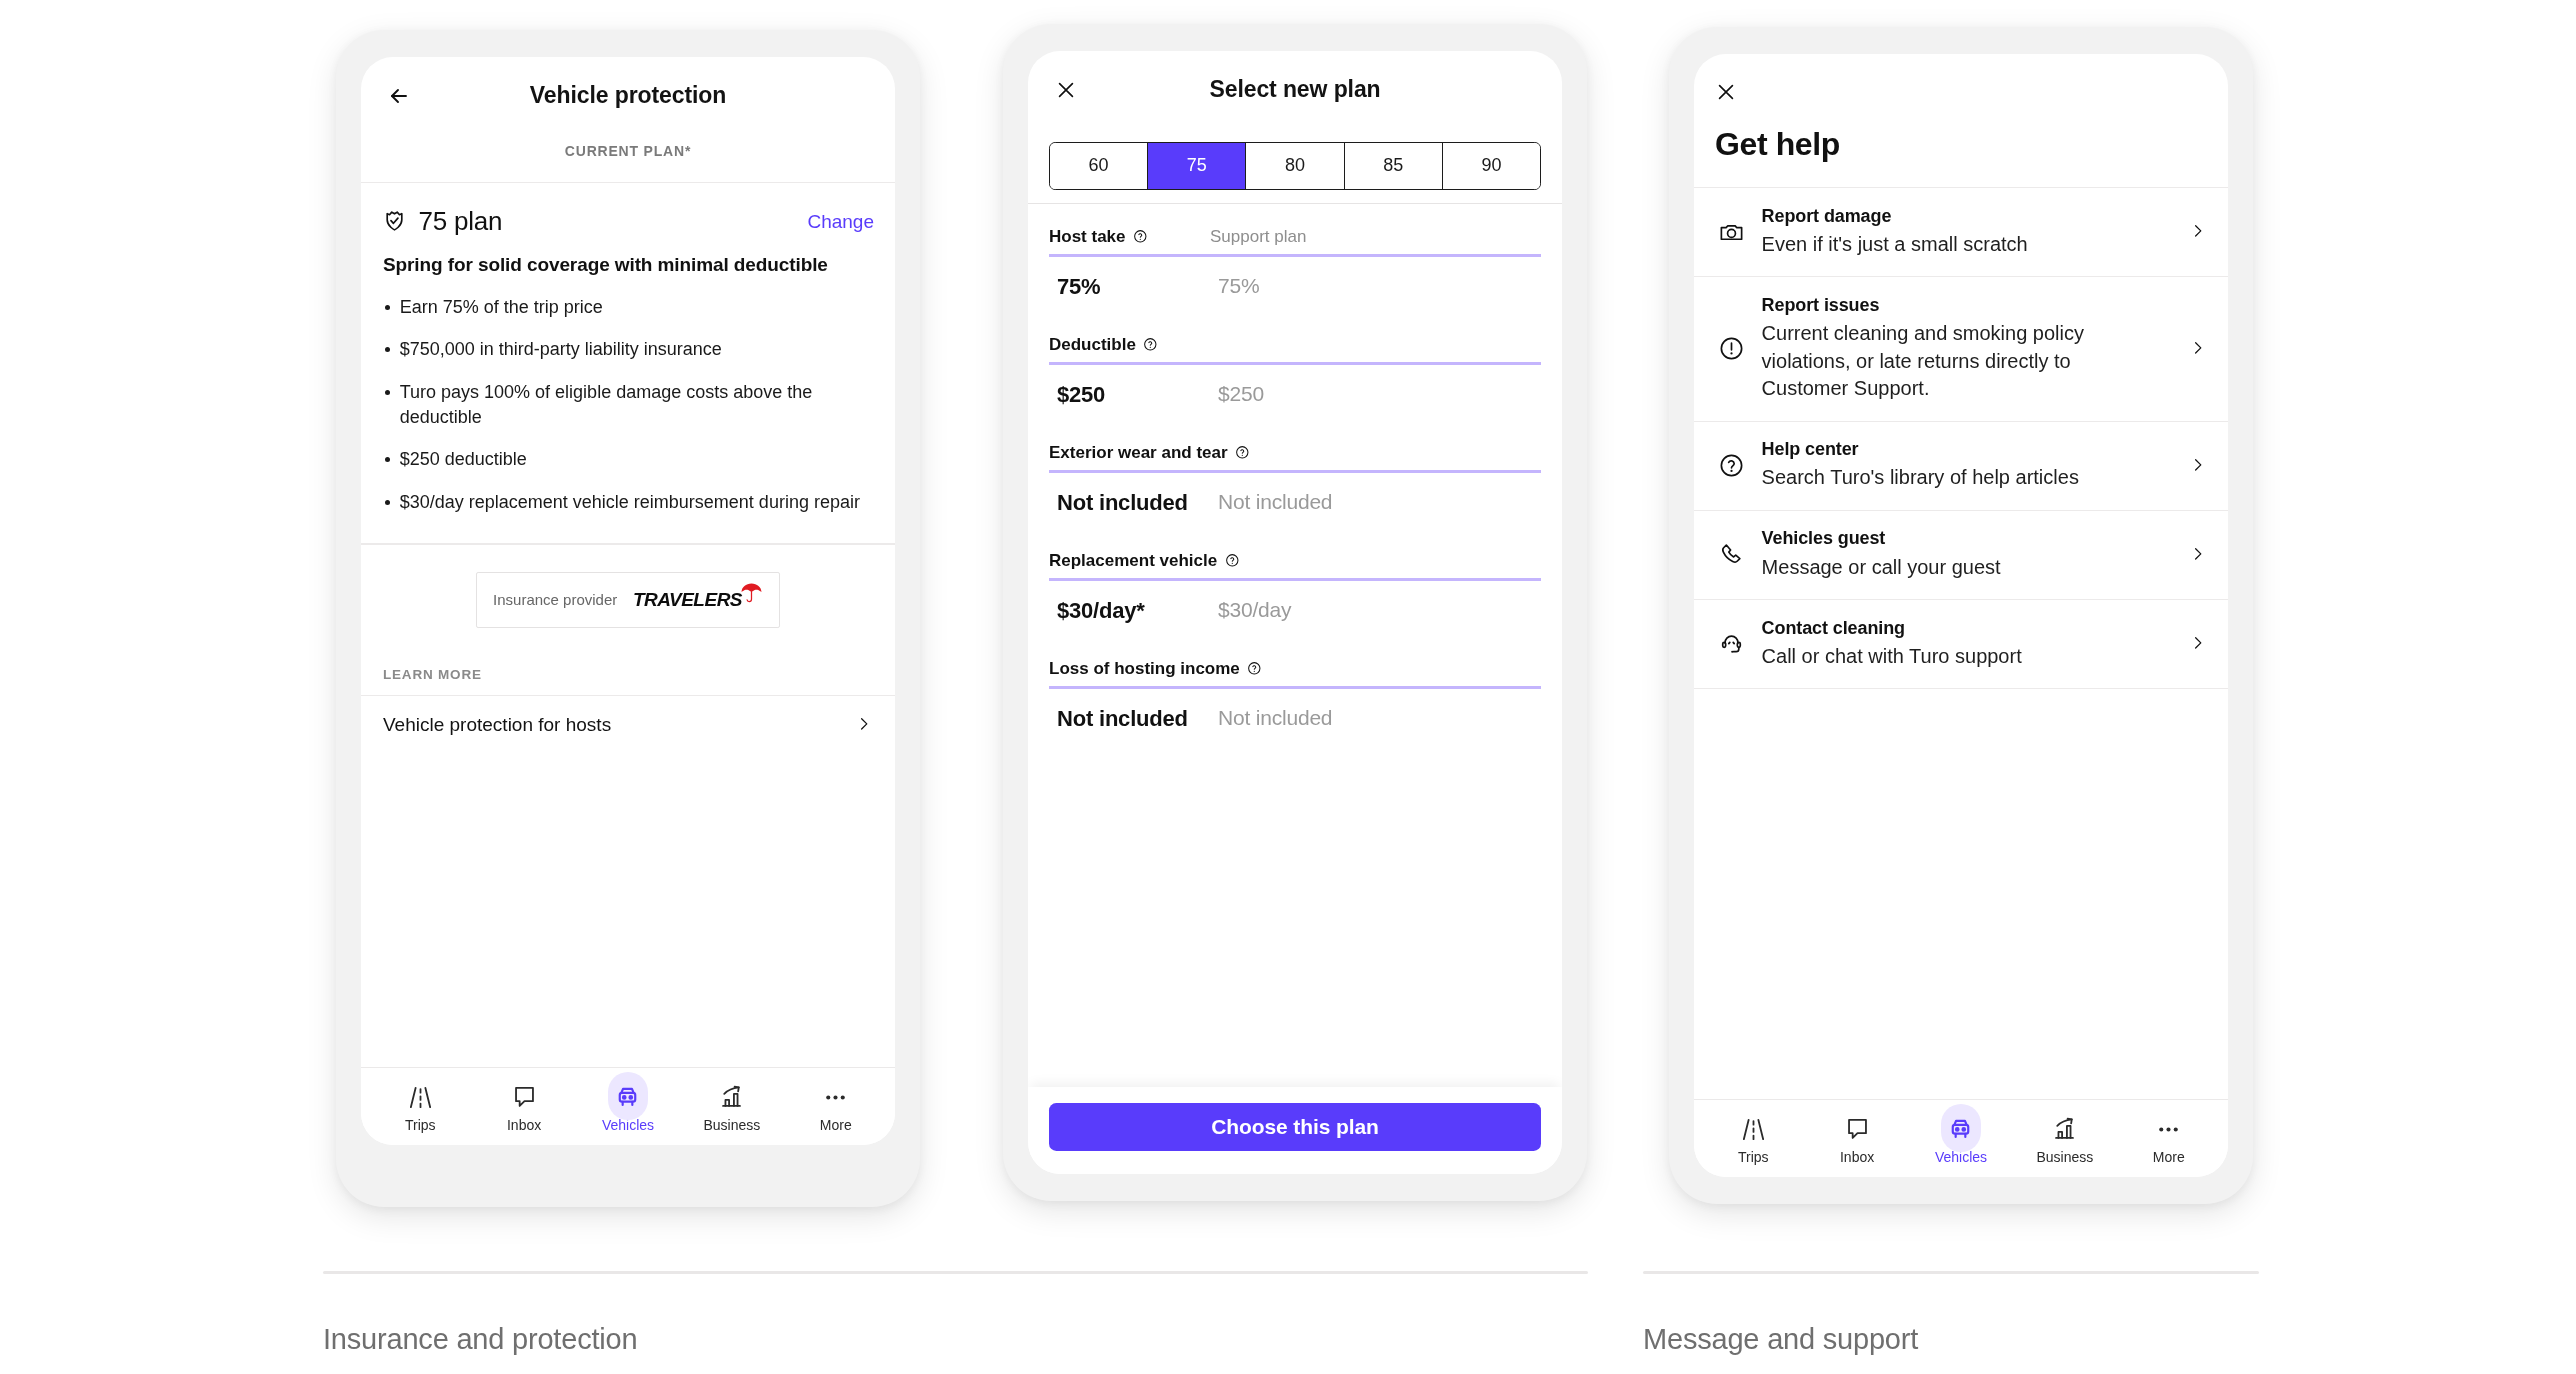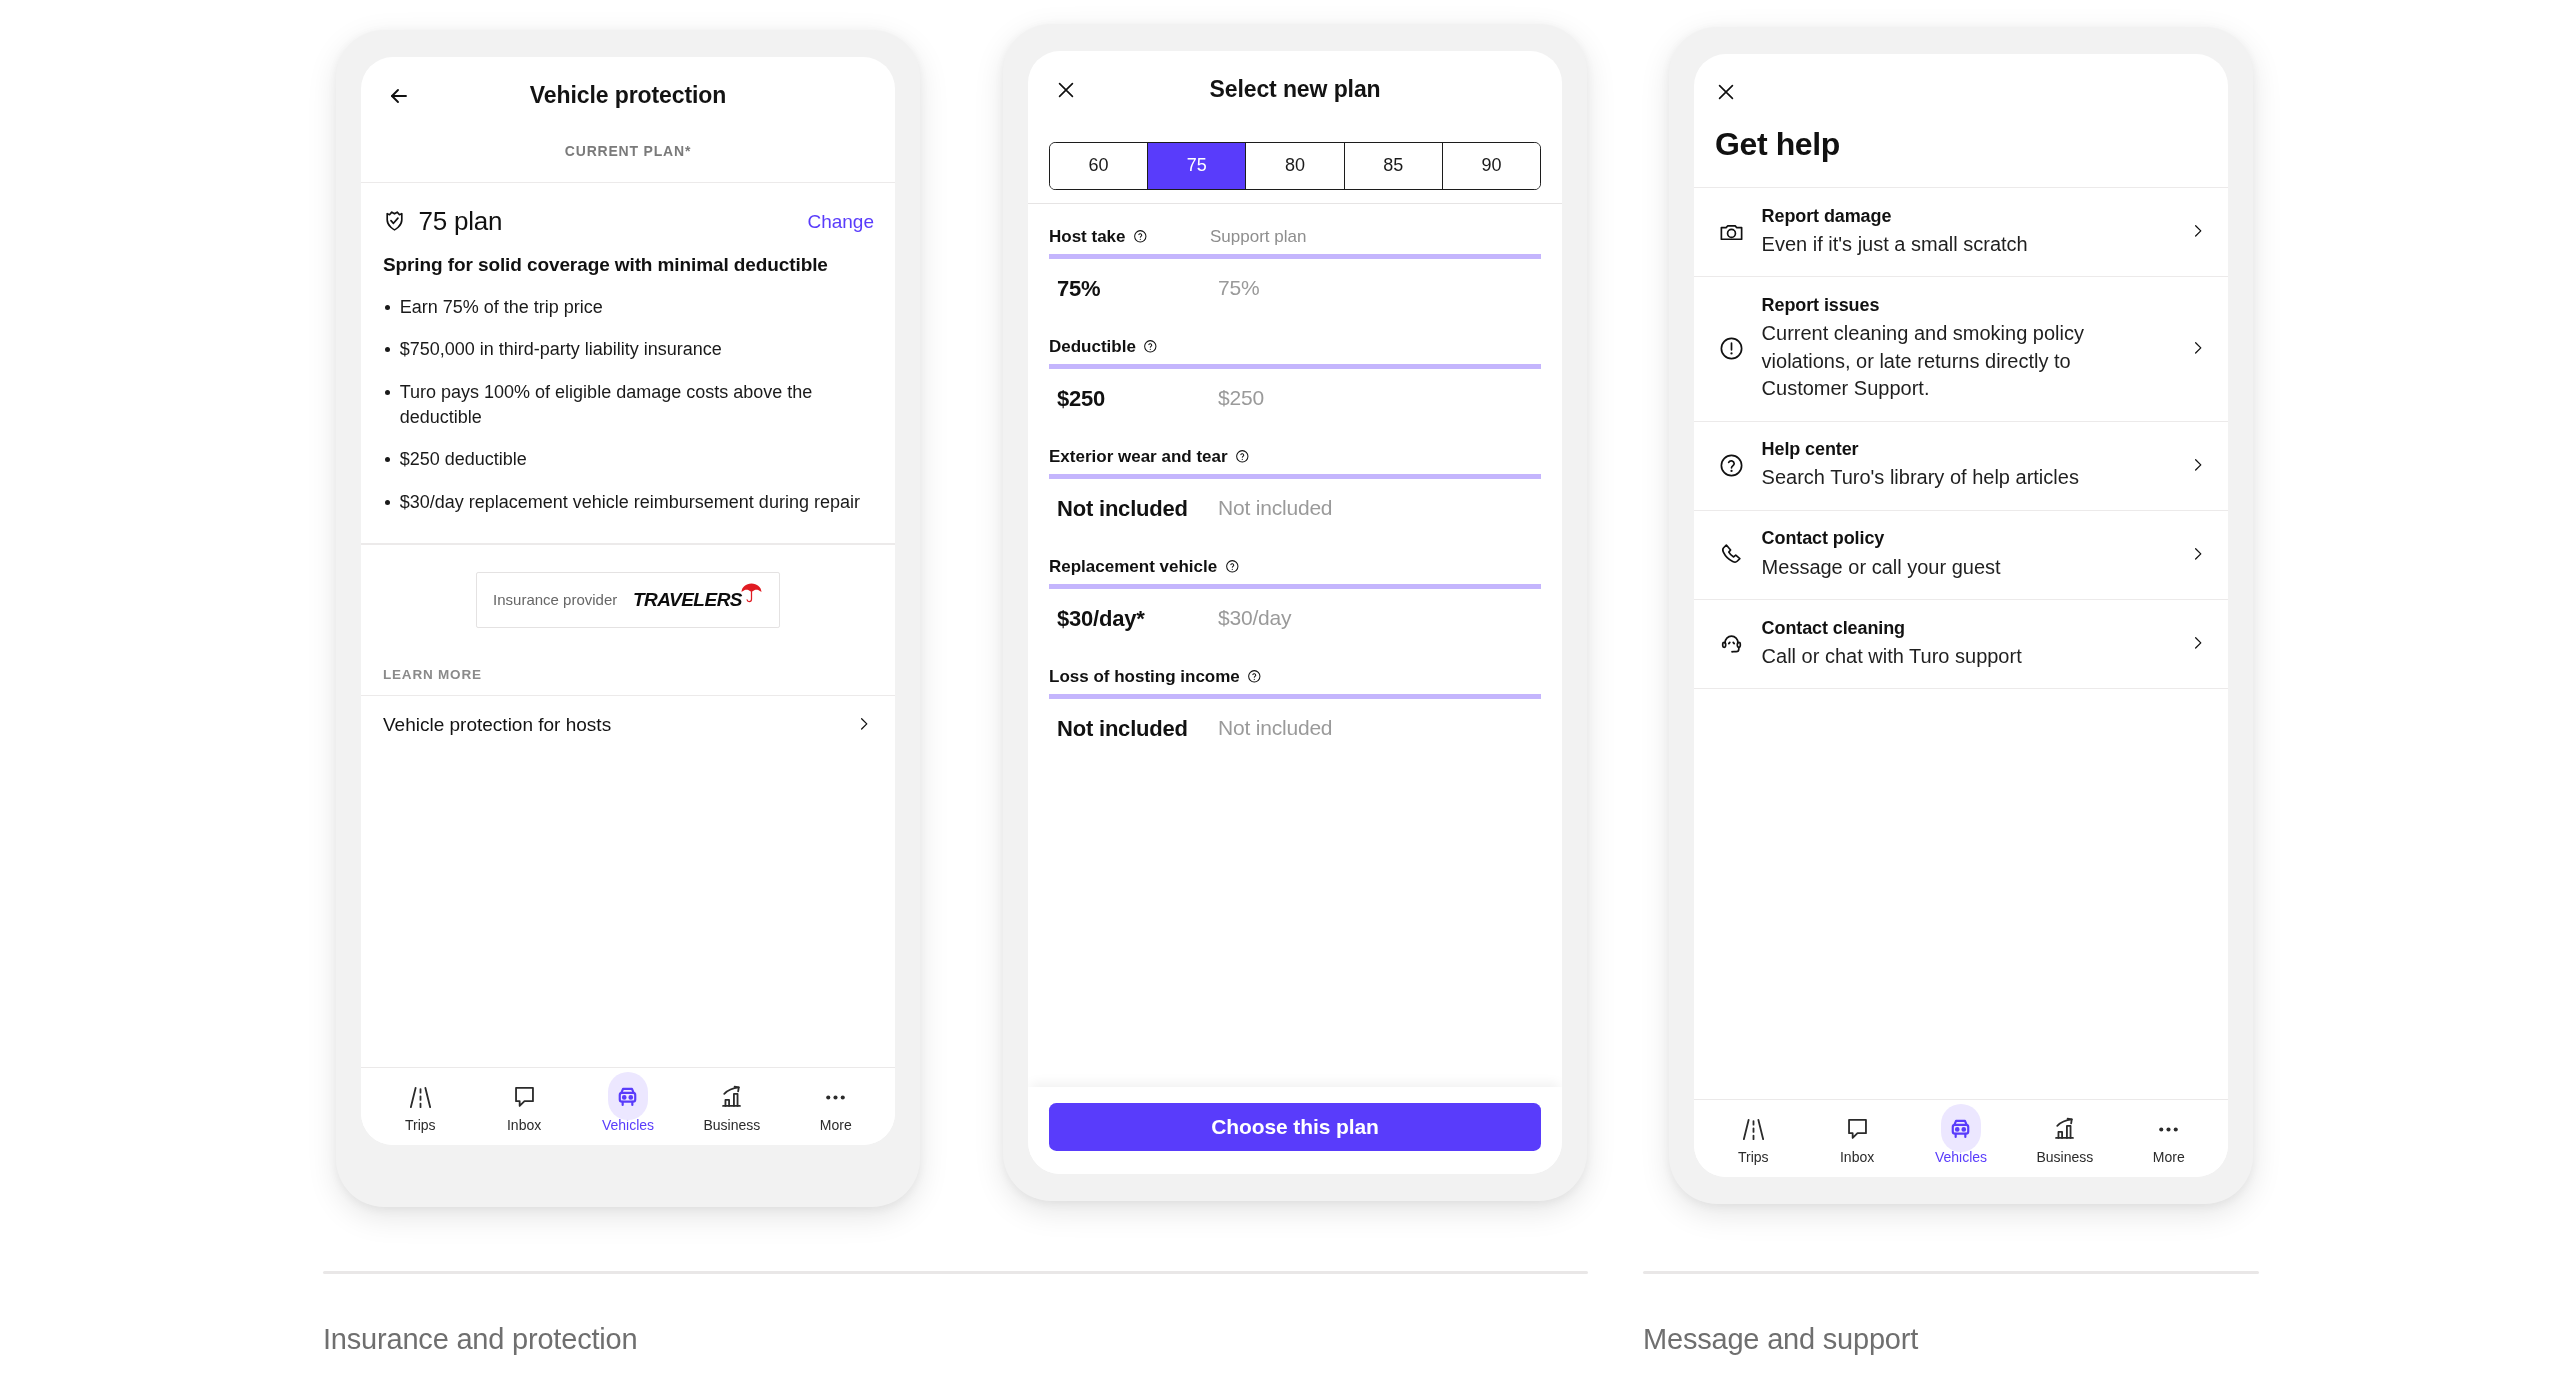--- a/index.html
+++ b/index.html
@@ -131,21 +131,21 @@
   .seg-item{
     flex:1 1 0;display:flex;align-items:center;justify-content:center;
     font-size:18px;color:#1b1b1b;border-right:1.6px solid #1c1c1c;cursor:pointer;background:#fff;
   }
   .seg-item:last-child{border-right:none;}
   .seg-item.sel{background:#593cfb;color:#fff;}
 
   .cmp-scroll{flex:1 1 auto;overflow:hidden;padding:0 21px;position:relative;}
   .cmp-block{padding-top:23px;}
   .cmp-head{
-    display:flex;align-items:center;padding-bottom:7.3px;border-bottom:5px solid #c4b5fd;
+    display:flex;align-items:center;padding-bottom:7.3px;border-bottom:3px solid #c4b5fd;
   }
   .cmp-head .c1{width:161px;display:flex;align-items:center;gap:7.3px;}
   .cmp-head .lbl{font-size:17px;font-weight:700;color:#111;}
   .cmp-head .cur{font-size:17px;color:#8e8e8e;font-weight:400;}
   .cmp-vals{display:flex;align-items:flex-start;padding-top:16.7px;margin-left:8px;}
   .cmp-vals .v1{width:161px;font-size:22px;font-weight:700;color:#111;letter-spacing:-0.2px;}
   .cmp-vals .v2{font-size:21px;color:#9a9a9a;font-weight:400;letter-spacing:-0.2px;}
   .qmark{flex:0 0 auto;}
 
   .cta-wrap{flex:0 0 auto;padding:15.6px 21px 23px 21px;background:#fff;
@@ -518,21 +518,21 @@
           </span>
         </div>
 
         <div class="help-row">
           <span class="help-ico">
             <svg width="27" height="27" viewBox="0 0 24 24" fill="none" stroke="#111" stroke-width="1.5" stroke-linejoin="round">
               <path d="M7.4 3.6L5 6c-.9.9-.9 2.4-.2 3.9 1.5 3.2 5.1 6.8 8.3 8.3 1.5.7 3 .7 3.9-.2l2.4-2.4-3.6-3-1.9 1.6c-1.6-.9-3.4-2.7-4.3-4.3L11.2 8z"></path>
             </svg>
           </span>
           <span class="help-txt">
-            <span class="help-t">Contact policy</span>
+            <span class="help-t">Vehicles guest</span>
             <div class="help-s">Message or call your guest</div>
           </span>
           <span class="chev">
             <svg width="17.7" height="17.7" viewBox="0 0 24 24" fill="none" stroke="#111" stroke-width="1.7" stroke-linecap="round" stroke-linejoin="round">
                 <path d="M9 5l7 7-7 7"></path>
               </svg>
           </span>
         </div>
 
         <div class="help-row">

